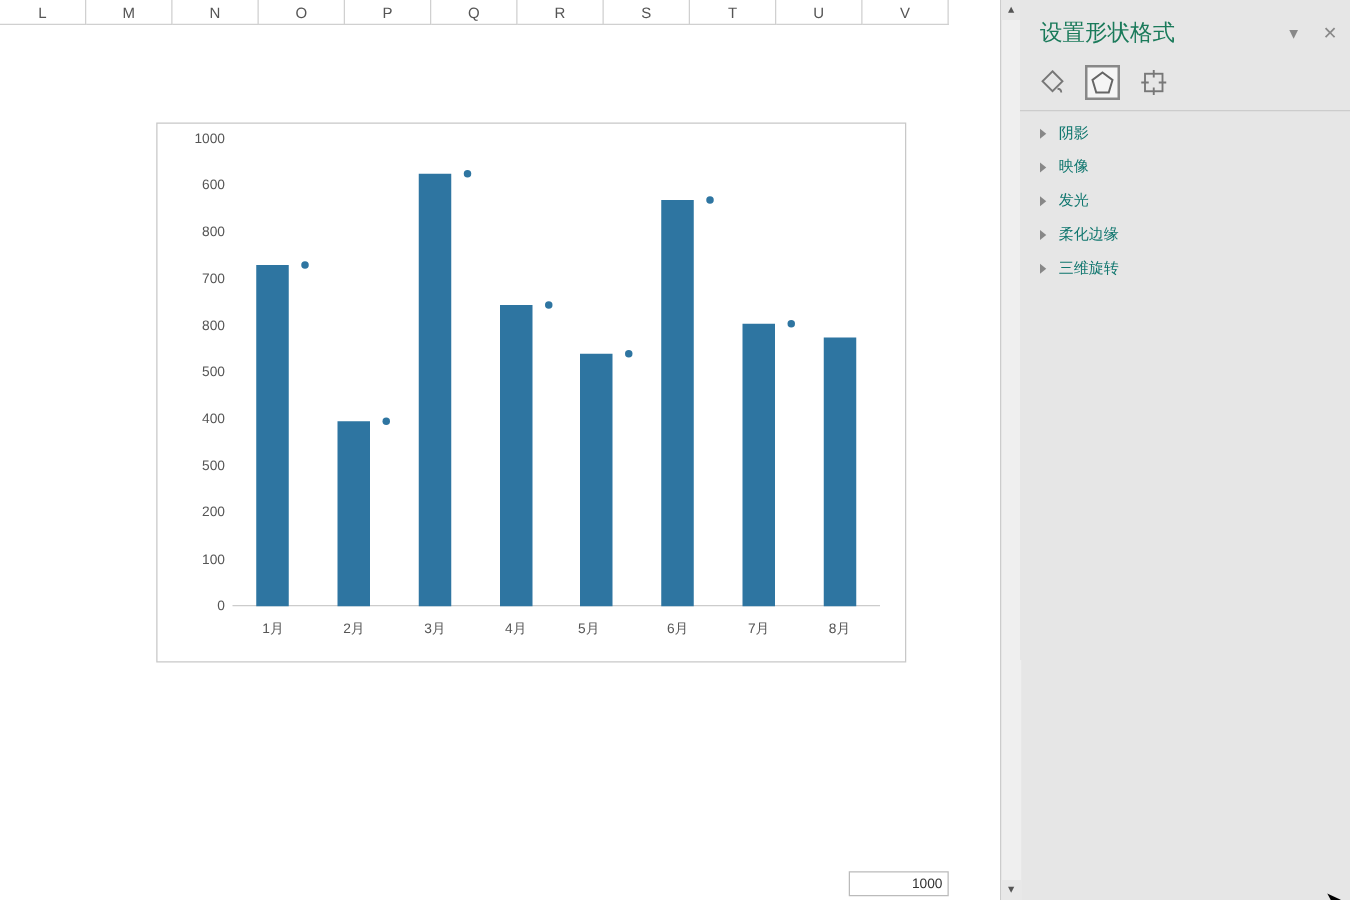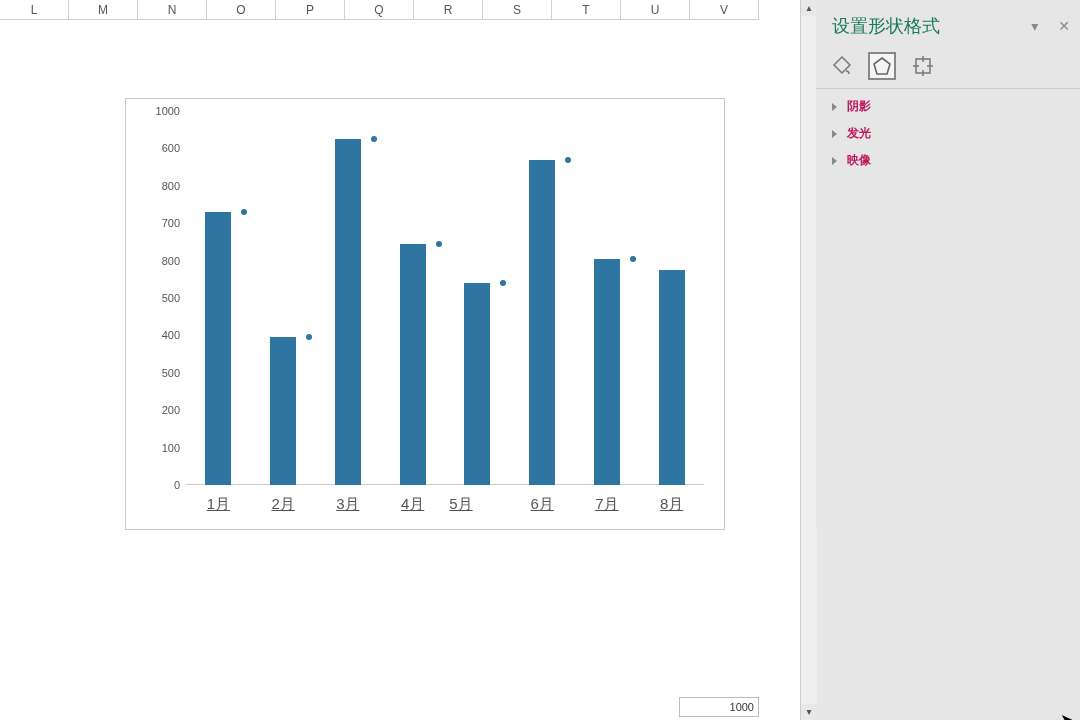--- a/index.html
+++ b/index.html
@@ -8,37 +8,37 @@
 .colhdr div{flex:0 0 68px;text-align:center;font-size:12px;color:#555;border-right:1px solid #d0d0d0;border-bottom:1px solid #d0d0d0;line-height:20px;}
 .vscroll{position:absolute;left:800px;top:0;width:16px;height:720px;background:#efefef;border-left:1px solid #ccc;}
 .vscroll .up,.vscroll .down{position:absolute;left:0;width:16px;height:16px;background:#e8e8e8;font-size:10px;text-align:center;line-height:16px;color:#555;}
 .vscroll .up{top:0;}
 .vscroll .down{bottom:0;}
 .chartbox{position:absolute;left:125px;top:98px;width:598px;height:430px;background:#fff;border:1px solid #c8c8c8;}
 .plot{position:absolute;left:60px;top:12px;right:20px;bottom:44px;}
 .yaxis{position:absolute;left:0;top:12px;width:58px;bottom:44px;}
 .ytick{position:absolute;right:4px;font-size:11px;color:#555;transform:translateY(-50%);}
 .xaxis{position:absolute;left:60px;right:20px;bottom:12px;height:24px;}
-.xtick{position:absolute;top:2px;font-size:15px;color:#555;transform:translateX(-50%);text-decoration:underline;}
+.xtick{position:absolute;top:2px;font-size:11px;color:#555;transform:translateX(-50%);}
 .baseline{position:absolute;left:0;right:0;bottom:0;height:0;border-bottom:1px solid #ccc;}
 .bar{position:absolute;width:26px;background:#2e75a1;bottom:0;}
 .dot{position:absolute;width:6px;height:6px;border-radius:50%;background:#2e75a1;transform:translate(-50%,-50%);}
 .floatcell{position:absolute;left:679px;top:697px;width:74px;height:18px;border:1px solid #bbb;background:#fff;font-size:11px;color:#333;text-align:right;padding-right:4px;line-height:18px;}
 
 .pane{position:absolute;left:816px;top:0;right:0;height:528px;background:#e6e6e6;}
 .pane-title{display:flex;align-items:center;justify-content:space-between;padding:14px 10px 6px 16px;}
 .pane-title h3{margin:0;font-size:18px;font-weight:400;color:#1a7a5a;}
 .pane-ctl{color:#888;font-size:14px;}
 .pane-ctl span{margin-left:16px;cursor:default;}
 .icons{padding:8px 0 8px 14px;border-bottom:1px solid #ccc;margin-bottom:4px;}
 .icons span{display:inline-block;vertical-align:middle;margin-right:10px;color:#777;}
 .icons .sel{border:2px solid #888;padding:1px;background:#f5f5f5;}
 .icons svg{display:block;}
 .effectlist{padding:0 8px;}
-.effectrow{display:flex;align-items:center;padding:5px 8px;font-size:12px;color:#be185d;font-weight:bold;}
+.effectrow{display:flex;align-items:center;padding:5px 8px;font-size:12px;color:#0f766e;}
 .effectrow .tri{width:0;height:0;border-top:4px solid transparent;border-bottom:4px solid transparent;border-left:5px solid #888;margin-right:10px;}
 .cursor{position:absolute;left:1060px;top:710px;font-size:16px;color:#000;}
 </style>
 </head>
 <body>
 
 <div class="sheet">
   <div class="colhdr">
       <div>L</div>
       <div>M</div>
@@ -83,21 +83,21 @@
         <div class="dot" style="left: 252.625px; top: 132.77px;"></div>
         <div class="dot" style="left: 317.375px; top: 172.04px;"></div>
         <div class="dot" style="left: 382.125px; top: 48.62px;"></div>
         <div class="dot" style="left: 446.875px; top: 147.73px;"></div>
       </div>
     <div class="xaxis">
         <div class="xtick" style="left: 32.375px;">1月</div>
         <div class="xtick" style="left: 97.125px;">2月</div>
         <div class="xtick" style="left: 161.875px;">3月</div>
         <div class="xtick" style="left: 226.625px;">4月</div>
-        <div class="xtick" style="left: 275px;">5月</div>
+        <div class="xtick" style="left: 285px;">5月</div>
         <div class="xtick" style="left: 356.125px;">6月</div>
         <div class="xtick" style="left: 420.875px;">7月</div>
         <div class="xtick" style="left: 485.625px;">8月</div>
       </div>
   </div>
 
   <div class="floatcell">1000</div>
 </div>
 
 <div class="vscroll">
@@ -135,22 +135,30 @@
         </svg>
     </span>
   </div>
   <div class="effectlist">
       <div class="effectrow">
         <div class="tri"></div>
         <span>阴影</span>
       </div>
       <div class="effectrow">
         <div class="tri"></div>
+        <span>映像</span>
+      </div>
+      <div class="effectrow">
+        <div class="tri"></div>
         <span>发光</span>
       </div>
       <div class="effectrow">
         <div class="tri"></div>
-        <span>映像</span>
+        <span>柔化边缘</span>
+      </div>
+      <div class="effectrow">
+        <div class="tri"></div>
+        <span>三维旋转</span>
       </div>
     </div>
 </div>
 
 <div class="cursor">➤</div>
 
 </body></html>

